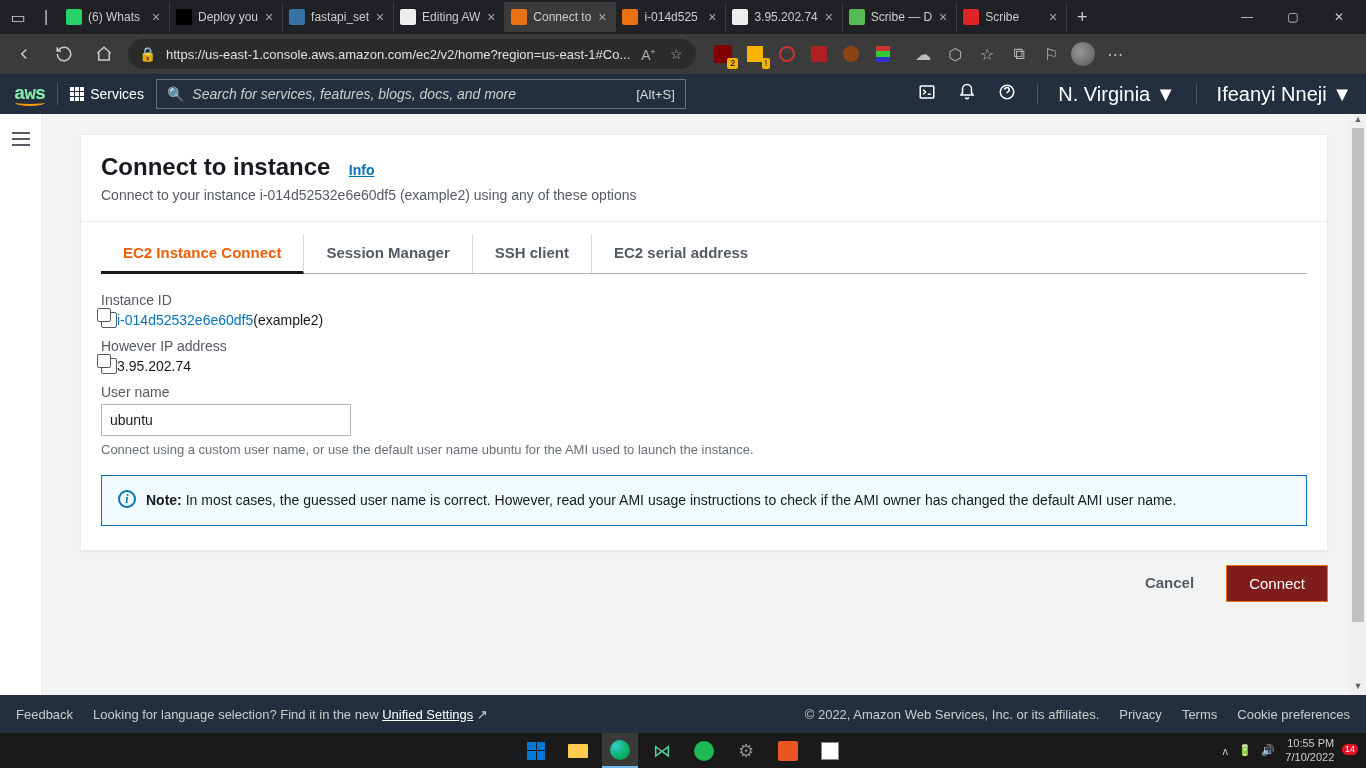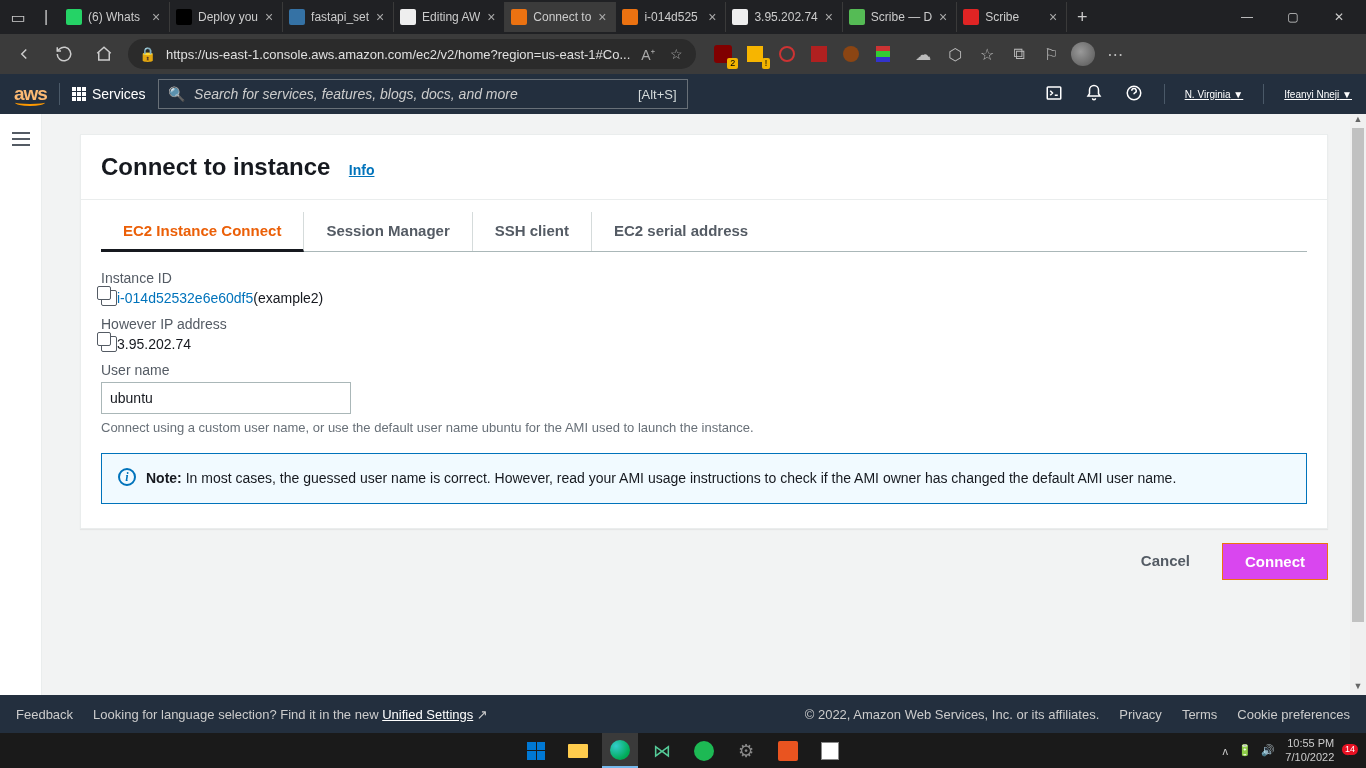--- a/index.html
+++ b/index.html
@@ -22,29 +22,29 @@
 .url-box { flex: 0 0 540px; height: 30px; background: #2b2b2b; border-radius: 15px; display:flex; align-items:center; padding: 0 10px; color:#ccc; font-size: 13px; gap:8px; }
 .url-text { flex:1; white-space:nowrap; overflow:hidden; text-overflow:ellipsis; color:#e0e0e0; }
 .urlbar-ic { width:20px; text-align:center; color:#aaa; font-size:14px; }
 .ext-row { display:flex; align-items:center; gap:6px; margin-left: 6px; }
 .ext-ic { width:26px; height:26px; display:flex; align-items:center; justify-content:center; color:#bbb; position:relative; }
 .ext-ic .badge { position:absolute; bottom:-2px; right:-2px; background:#f2b400; color:#000; font-size:9px; padding:0 3px; border-radius:2px; line-height:11px; }
 .avatar { width:24px; height:24px; border-radius:50%; background: radial-gradient(circle at 40% 40%, #999, #555); }
 
 
 .aws-header { height: 40px; background: #232f3e; display:flex; align-items:center; color:#fff; padding: 0 14px; gap:12px; }
-.aws-logo { font-family: Liberation Sans, sans-serif; font-weight:bold; color:#fdba74; font-size:19px; letter-spacing:-1px; position:relative;text-align:center; }
+.aws-logo { font-family: Liberation Mono, monospace; font-weight:bold; color:#86efac; font-size:19px; letter-spacing:-1px; position:relative;text-align:center; }
 .aws-logo::after { content:""; display:block; height:5px; width:30px; border-bottom: 2px solid #ff9900; border-radius: 0 0 60% 60%; position:absolute; bottom:-1px; left:1px; }
 .svc-btn { display:flex; align-items:center; gap:6px; font-size:14px; color:#fff; }
 .svc-grid { width:14px; height:14px; display:grid; grid-template-columns:repeat(3,1fr); grid-template-rows:repeat(3,1fr); gap:1px; }
 .svc-grid span { background:#fff; }
 .aws-search { display:flex; align-items:center; border:1px solid #687078; background: #232f3e; height:30px; flex: 0 0 530px; padding:0 10px; color:#ccc; font-size:14px; font-style: italic; }
 .aws-search .sicon { margin-right:8px; font-style: normal; }
 .aws-search .kbd { margin-left:auto; color:#d5dbdb; font-size:13px; font-style: normal; }
-.aws-right { margin-left:auto; display:flex; align-items:center; gap:20px; font-size:10px;text-decoration:underline; }
+.aws-right { margin-left:auto; display:flex; align-items:center; gap:20px; font-size:20px; }
 .aws-ic { color:#fff; width:20px; text-align:center; }
 .aws-divider { width:1px; height:20px; background:#4a5968; }
 
 
 .aws-body { position:relative; background:#f2f3f3; height: calc(100% - 34px - 40px - 40px - 35px); display:flex; }
 .gutter { width:42px; background:#fff; border-right:1px solid #eaeded; display:flex; justify-content:center; padding-top:18px; }
 .hamb { width:18px; height:14px; display:flex; flex-direction:column; justify-content:space-between; }
 .hamb span { height:2px; background:#545b64; }
 
 .content-scroll { flex:1; overflow-y:auto; padding: 0 0 16px 0; position:relative; }
@@ -71,21 +71,21 @@
 .copy-ic::before { content:""; position:absolute; width:12px; height:12px; border:1.5px solid #545b64; top:-5px; left:-5px; background:#fff; border-radius:2px; }
 
 .input-box { width:250px; height:32px; border:1px solid #aab7b8; padding:0 8px; font-size:14px; color:#16191f; }
 .help-text { font-size:13px; color:#687078; margin-top:6px; }
 
 .note-box { margin-top:18px; border:1px solid #0073bb; background:#f1faff; padding: 14px 16px; display:flex; gap:10px; font-size:14px; color:#16191f; line-height:1.5; }
 .info-circ { width:18px; height:18px; border:2px solid #0073bb; border-radius:50%; color:#0073bb; font-size:12px; display:flex; align-items:center; justify-content:center; flex-shrink:0; font-weight:bold; font-style: italic; font-family: serif; }
 
 .actions-row { display:flex; justify-content:flex-end; gap:14px; margin: 14px 38px 0; }
 .btn-cancel { padding: 9px 18px; color:#545b64; font-size:15px; font-weight:600; cursor:pointer; }
-.btn-primary { padding: 9px 22px; background:#d946ef; color:#fff; font-size:15px; font-weight:700; border:1px solid #ec7211; cursor:pointer;text-align:right; }
+.btn-primary { padding: 9px 22px; background:#7f1d1d; color:#fff; font-size:15px; font-weight:400; border:1px solid #ec7211; cursor:pointer;text-align:right; }
 
 .aws-footer { height:38px; background:#232f3e; display:flex; align-items:center; color:#ccc; font-size:13px; padding: 0 16px; gap: 20px; position:absolute; bottom:35px; left:0; right:0; }
 .aws-footer .uf { color:#fff; text-decoration:underline; }
 .aws-footer .spacer { flex:1; }
 .footer-link { color:#ccc; }
 
 
 .win-taskbar { position:absolute; bottom:0; left:0; right:0; height:35px; background:#1a1a1a; display:flex; align-items:center; }
 .tb-center { position:absolute; left:50%; transform:translateX(-50%); display:flex; gap:6px; }
 .tb-ic { width:36px; height:35px; display:flex; align-items:center; justify-content:center; }
@@ -264,20 +264,21 @@
         <span></span>
       </div>
   </div>
   <div class="content-scroll">
     <div class="breadcrumb"></div>
 
     <div class="panel">
       <div class="panel-hdr">
         <h1>Connect to instance</h1>
         <a class="info-link" href="#">Info</a>
+        <div class="panel-sub">Connect to your instance i-014d52532e6e60df5 (example2) using any of these options</div>
       </div>
 
       <div class="tabs-row" id="ctabs">
           <div class="ctab active">EC2 Instance Connect</div>
           <div class="ctab">Session Manager</div>
           <div class="ctab">SSH client</div>
           <div class="ctab">EC2 serial address</div>
         </div>
 
       <div class="panel-body">

